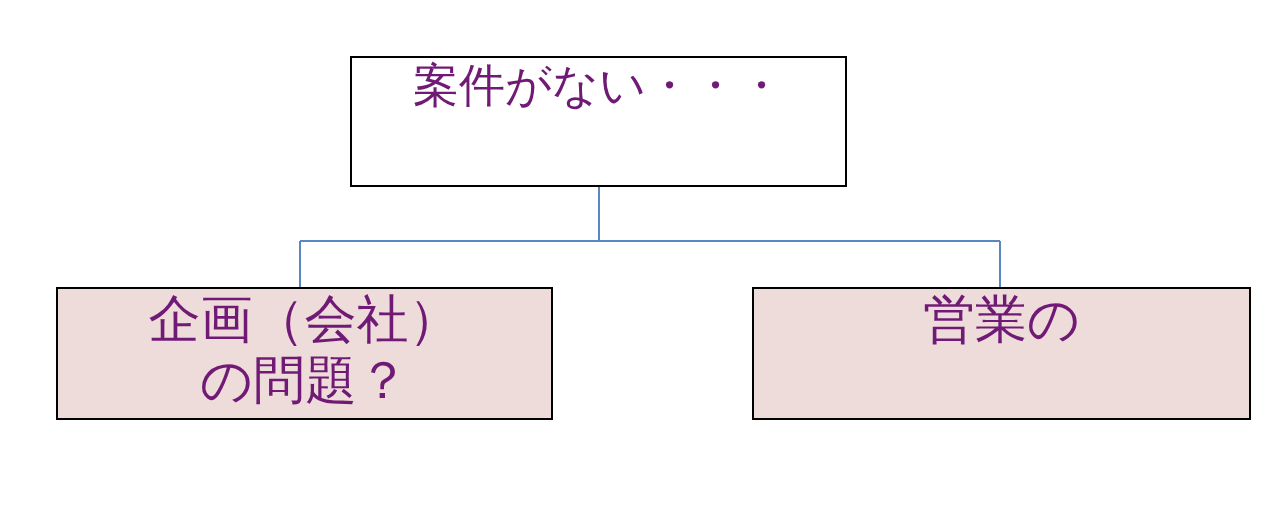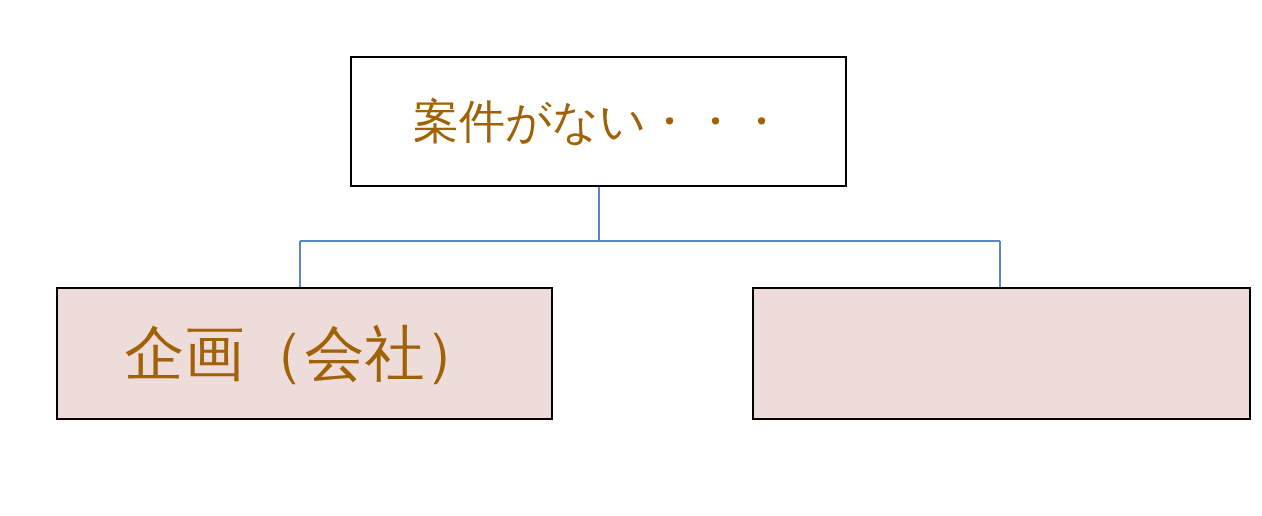--- a/index.html
+++ b/index.html
@@ -18,36 +18,35 @@
     background: #ffffff;
     overflow: hidden;
   }
   .node {
     position: absolute;
     box-sizing: border-box;
     border: 2px solid #000000;
     display: flex;
     flex-direction: column;
     align-items: center;
-    justify-content: center;
     text-align: center;
-    color: #a16207;
+    color: #701a75;
     line-height: 1.18;
   }
   .node-root {
     left: 350px;
     top: 56px;
     width: 497px;
     height: 131px;
     background: #ffffff;
     font-size: 46px;
   }
   .node-branch {
     background: #eddcda;
-    font-size: 60px;
+    font-size: 52px;
     height: 133px;
     top: 287px;
   }
   .node-left  { left: 56px;  width: 497px; }
   .node-right { left: 752px; width: 499px; }
   .node-line {
     display: block;
     white-space: pre;
   }
   .connector-layer {
@@ -70,18 +69,20 @@
     <line id="conn-drop-left" x1="300" y1="241" x2="300" y2="288" stroke="#5b86c4" stroke-width="2" shape-rendering="crispEdges"></line>
     <line id="conn-drop-right" x1="1000" y1="241" x2="1000" y2="288" stroke="#5b86c4" stroke-width="2" shape-rendering="crispEdges"></line>
   </svg>
 
   <div class="node node-root" style="background: rgb(255, 255, 255); border-color: rgb(0, 0, 0);">
     <span class="node-line">案件がない・・・</span>
   </div>
 
   <div class="node node-branch node-left" style="background: rgb(237, 220, 218); border-color: rgb(0, 0, 0);">
     <span class="node-line">企画（会社）</span>
+    <span class="node-line">の問題？</span>
   </div>
 
   <div class="node node-branch node-right" style="background: rgb(237, 220, 218); border-color: rgb(0, 0, 0);">
+    <span class="node-line">営業の</span>
   </div>
 
 </div>
 
 </body></html>

